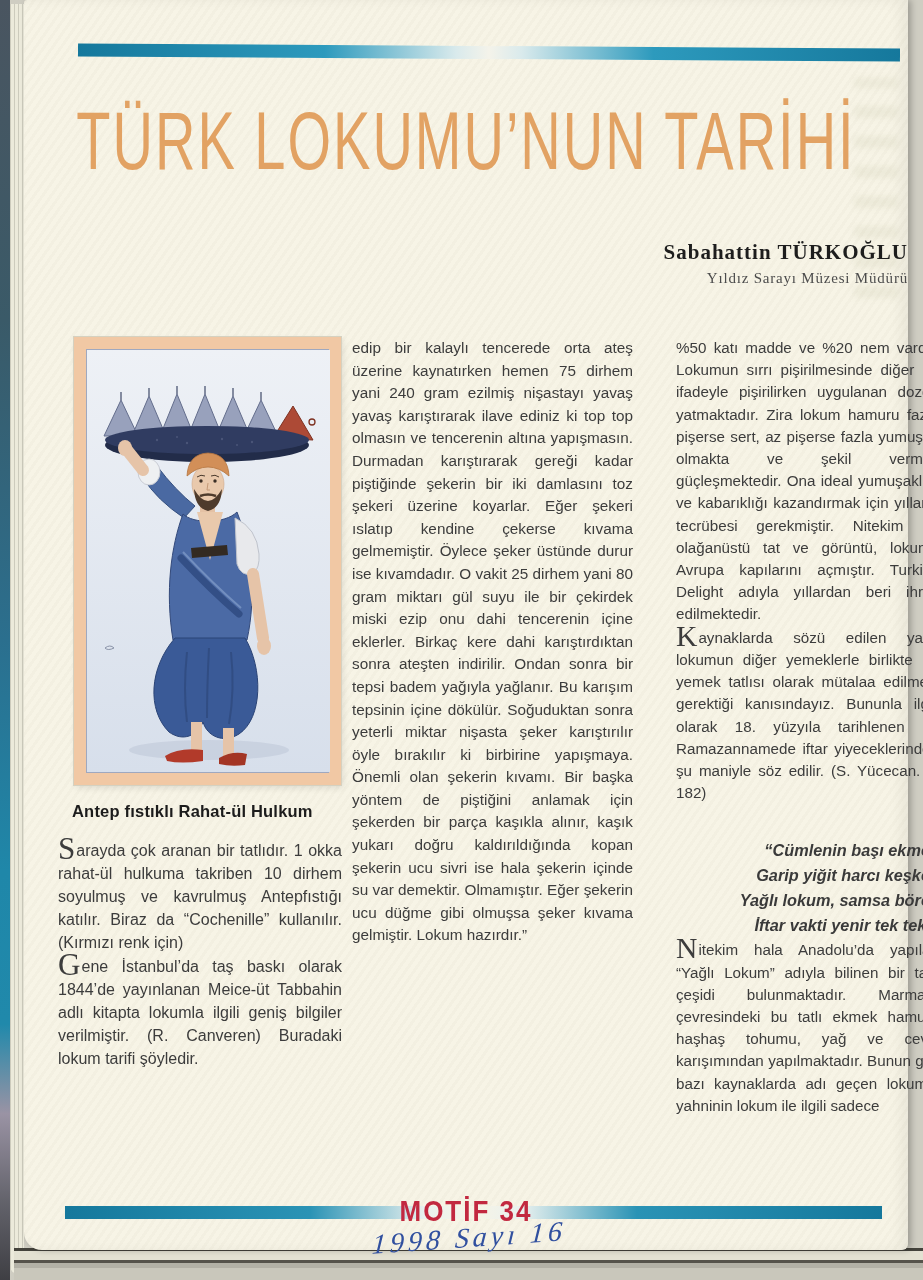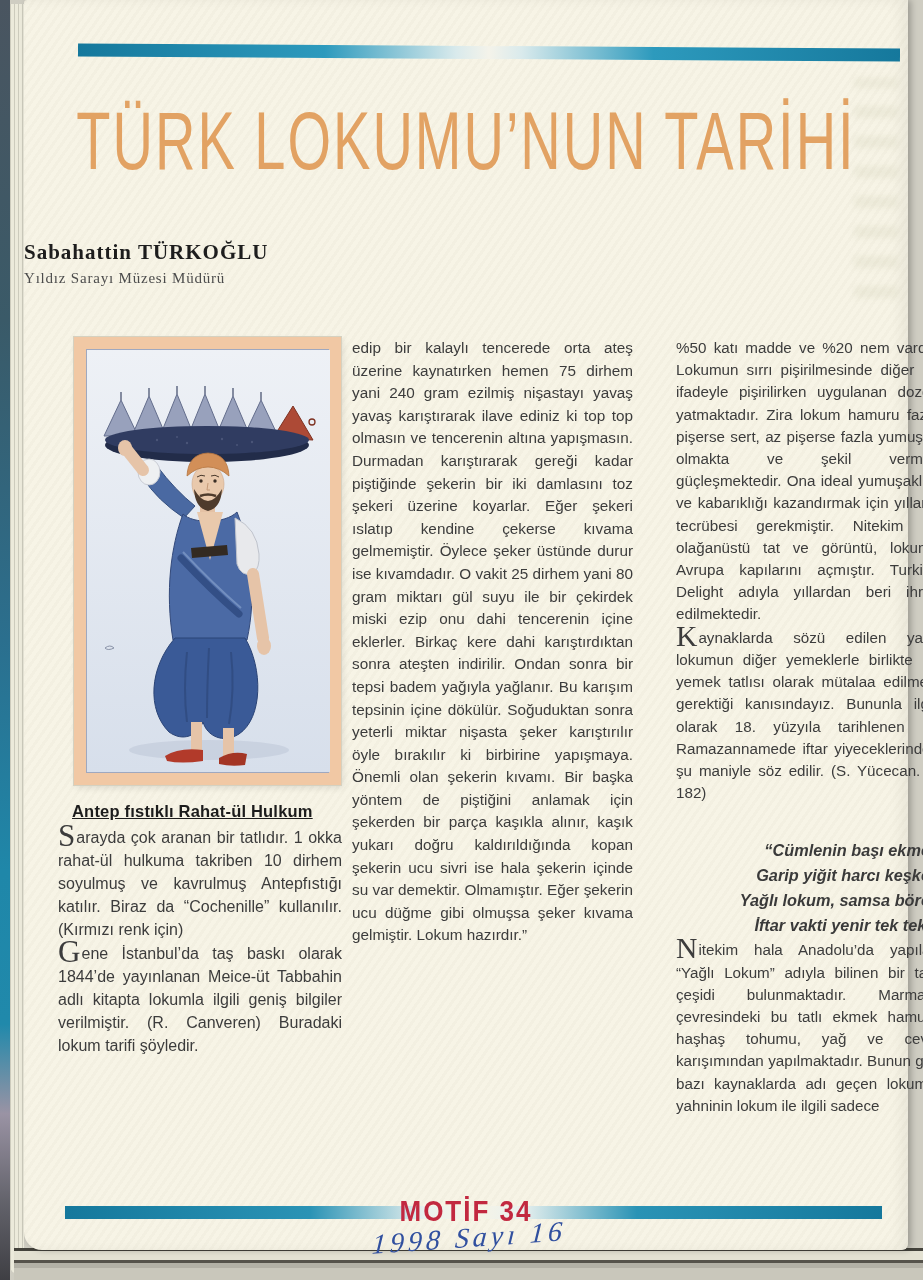--- a/index.html
+++ b/index.html
@@ -45,21 +45,21 @@
     transform:rotate(.35deg);
     background:linear-gradient(90deg,#15789c 0%,#2d9abd 30%,#d9eaec 46%,#f4f3ea 50%,#d9eaec 54%,#2d9abd 70%,#15789c 100%);
   }
   .title{
     position:absolute;left:0;top:94px;width:100%;margin:0;
     text-align:center;white-space:nowrap;
     font-family:"Liberation Sans", sans-serif;font-weight:400;
     font-size:56px;letter-spacing:2px;color:#e2a263;
     transform:scaleY(1.45);transform-origin:top center;
   }
-  .author-block{position:absolute;left:0;top:240px;width:100%;text-align:left;}
+  .author-block{position:absolute;left:0;top:240px;width:100%;text-align:right;}
   .author{
     font-family:"Liberation Serif", serif;font-weight:700;
     font-size:21px;letter-spacing:1px;color:#1d1d1d;
   }
   .role{
     font-family:"Liberation Serif", serif;font-size:15px;
     letter-spacing:.8px;color:#4c4c4c;margin-top:5px;
   }
   
   .col{position:absolute;top:337px;}
@@ -79,21 +79,21 @@
   .mt1{margin-top:28px;} .mt2{margin-top:20px;} .mt3{margin-top:10px;}
   .mt4{margin-top:26px;} .mt5{margin-top:32px;}
   
   .figure{
     margin:0 0 0 16px;width:243px;
     background:#f1c8a4;padding:12px;
     box-shadow:0 0 0 1px #d5d1c0, 2px 3px 7px rgba(0,0,0,.10);
   }
   .fig-inner{border:1px solid #9fa8bf;line-height:0;}
   .caption{
-    margin:17px 0 4px 14px;font-weight:700;font-size:16.5px;color:#1c1c1c;letter-spacing:.2px;text-decoration:underline;
+    margin:17px 0 17px 14px;font-weight:700;font-size:16.5px;color:#1c1c1c;letter-spacing:.2px;
   }
   
   .poem{margin:34px 0 0 0;text-align:right;}
   .poem div{
     font-style:italic;font-weight:700;color:#3a3a3a;
     font-size:16.3px;line-height:25px;
   }
   .pl0{padding-left:0;} .pl1{padding-left:23px;} .pl2{padding-left:37px;} .pl3{padding-left:50px;}
   
   .footer-bar{

